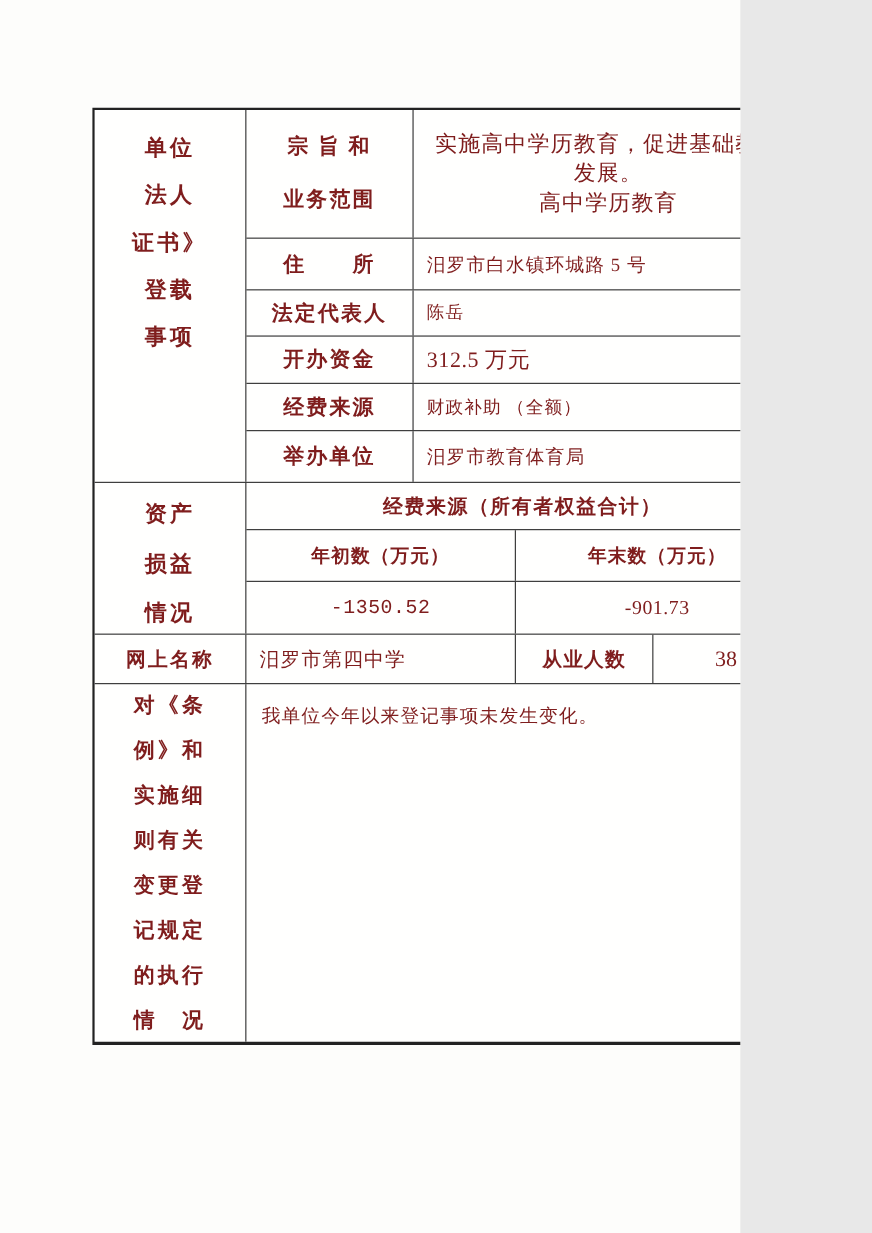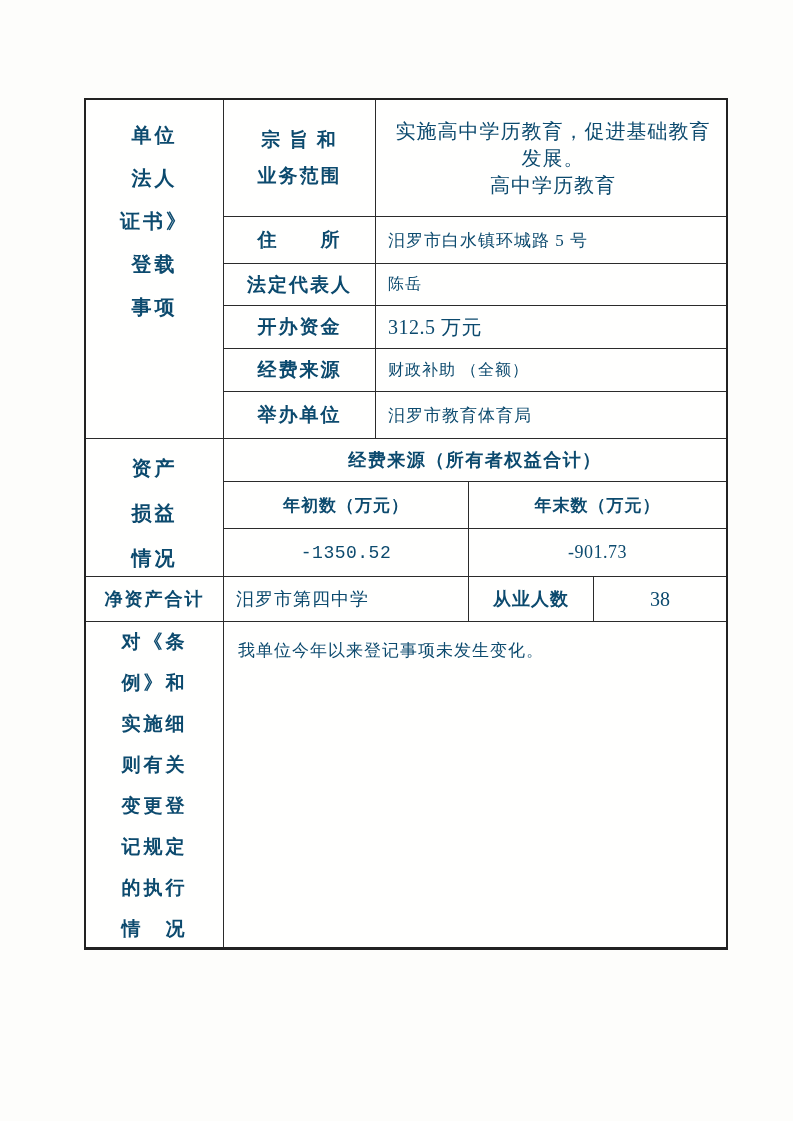--- a/index.html
+++ b/index.html
@@ -1,23 +1,23 @@
 <!DOCTYPE html>
 <html><head>
 <meta charset="utf-8">
 <style>
   * { margin: 0; padding: 0; box-sizing: border-box; }
   html, body { background: #e8e8e8; }
   .page {
     position: relative;
-    width: 793px;
+    width: 673px;
     height: 1121px;
     background: #fdfdfb;
     font-family: "Liberation Serif", "DejaVu Serif", serif;
-    color: #0c4a6e;
+    color: #7f1d1d;
     overflow: hidden;
   }
   .form-table {
     position: absolute;
     left: 84px;
     top: 98px;
     width: 644px;
     height: 852px;
     border: 2px solid #222;
     border-bottom-width: 3px;
@@ -64,21 +64,21 @@
     border-right: 1px solid #2b2b2b;
     display: flex;
     align-items: center;
     justify-content: center;
     text-align: center;
     font-size: 19px;
     font-weight: 600;
     letter-spacing: 2px;
     white-space: pre-line;
   }
-  .row-purpose .label-cell { line-height: 36px; }
+  .row-purpose .label-cell { line-height: 48px; }
   .value-cell {
     flex: 1;
     display: flex;
     align-items: center;
     padding-left: 12px;
     padding-right: 8px;
     font-size: 17px;
     letter-spacing: 1px;
   }
   .value-multiline { white-space: pre-line; line-height: 27px; font-size: 20px; text-align: center; }
@@ -216,21 +216,21 @@
           <div class="cell col-end">年末数（万元）</div>
         </div>
         <div class="assets-cols assets-values">
           <div class="cell col-start">-1350.52</div>
           <div class="cell col-end">-901.73</div>
         </div>
       </div>
     </div>
 
     <div class="sec sec-online">
-      <div class="cell online-label">净资产合计</div>
+      <div class="cell online-label">网上名称</div>
       <div class="cell online-value">汨罗市第四中学</div>
       <div class="cell staff-label">从业人数</div>
       <div class="cell staff-value">38</div>
     </div>
 
     <div class="sec sec-compliance">
       <div class="cell side-cell">
         <div class="side-text">对《条
 例》和
 实施细

